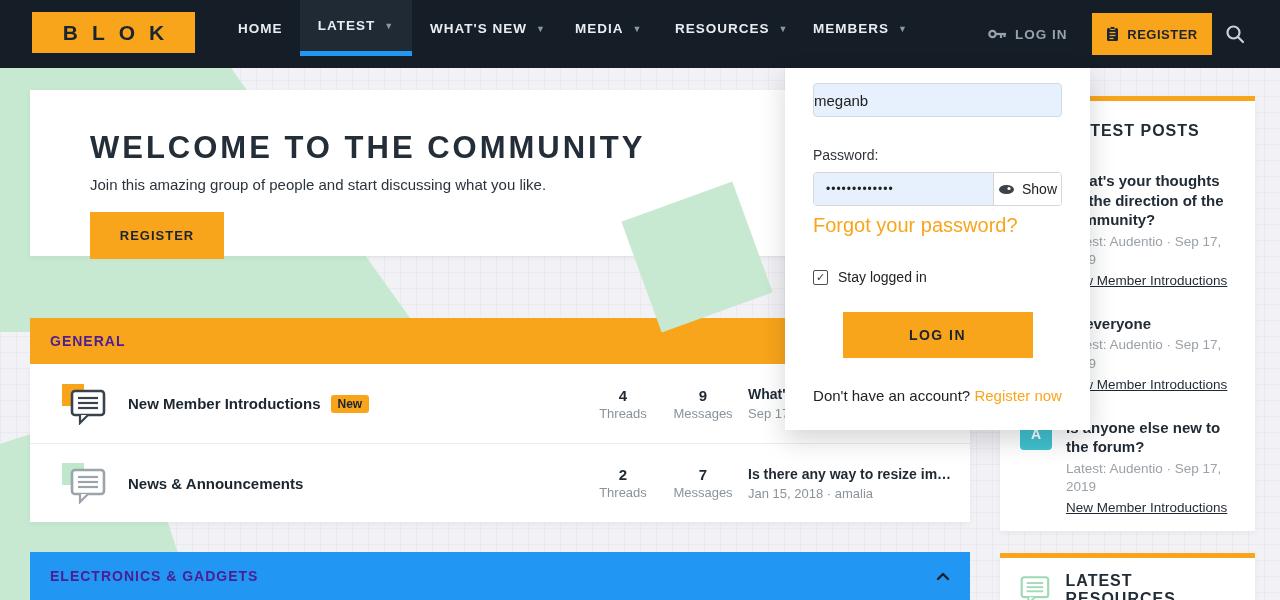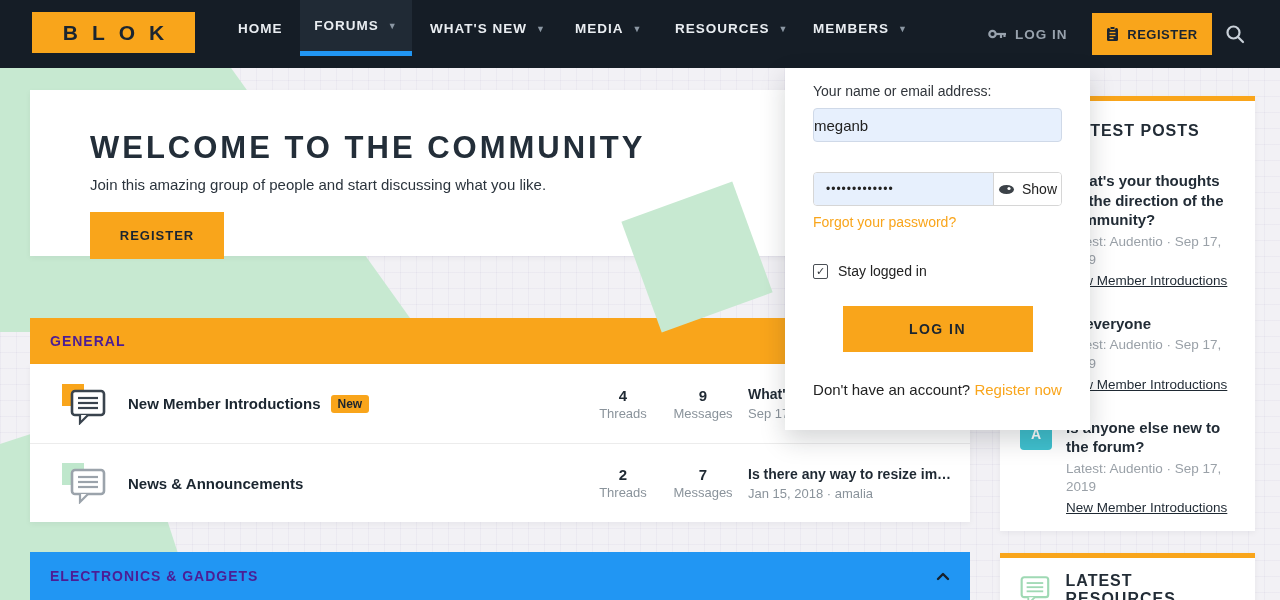--- a/index.html
+++ b/index.html
@@ -57,21 +57,21 @@
   .lp-input { width:100%; height:34px; background:#e7f0fd; border:1px solid #cfd9e8;
     border-radius:4px; font-family:inherit; font-size:15px; color:#222; padding:0 0; }
   .lp-gap { height:30px; }
   .lp-group { display:flex; width:100%; height:34px; border:1px solid #d6d6d6;
     border-radius:4px; overflow:hidden; }
   .lp-pass { flex:1; border:none; background:#e7f0fd; font-family:inherit;
     font-size:12px; letter-spacing:1px; color:#222; padding:0 12px; }
   .lp-show { width:88px; background:#fff; border:none; border-left:1px solid #d6d6d6;
     display:flex; align-items:center; justify-content:center; gap:7px;
     font-family:inherit; font-size:14px; color:#222; cursor:pointer; }
-  .lp-forgot { display:inline-block; margin-top:8px; color:#f9a51b; font-size:14px;
+  .lp-forgot { display:inline-block; margin-top:8px; color:#f9a51b; font-size:20px;
     text-decoration:none; cursor:pointer; }
   .lp-check-row { margin-top:32px; display:flex; align-items:center; gap:10px;
     font-size:14px; color:#222; cursor:pointer; }
   .lp-checkbox { width:15px; height:15px; border:1.5px solid #4a4f55; border-radius:2px;
     display:flex; align-items:center; justify-content:center; font-size:11px;
     color:#30353b; background:#fff; }
   .lp-login-btn { display:block; margin:27px auto 0; width:190px; height:46px;
     background:#f9a51b; border:none; font-family:inherit; font-size:14px;
     font-weight:700; letter-spacing:1.5px; color:#1b2530; cursor:pointer; }
   .lp-bottom { margin-top:29px; text-align:center; font-size:15px; color:#222; }
@@ -275,21 +275,21 @@
       <span class="side-title">LATEST RESOURCES</span>
     </div>
   </aside>
 
   <nav class="nav">
     <div class="logo">BLOK</div>
     <div class="nav-item nav-home">
       <span>HOME</span>
     </div>
     <div class="nav-item nav-forums">
-      <span>FORUMS</span>
+      <span>LATEST</span>
       <span class="caret">▼</span>
     </div>
     <div class="nav-item nav-whatsnew">
       <span>WHAT'S NEW</span>
       <span class="caret">▼</span>
     </div>
     <div class="nav-item nav-media">
       <span>MEDIA</span>
       <span class="caret">▼</span>
     </div>
@@ -322,23 +322,23 @@
     </button>
     <div class="nav-search">
       <svg width="20" height="20" viewBox="0 0 20 20" fill="none">
         <circle cx="8.5" cy="8.5" r="6" stroke="#c9d1d9" stroke-width="2.2"></circle>
         <line x1="13" y1="13" x2="18" y2="18" stroke="#c9d1d9" stroke-width="2.2" stroke-linecap="round"></line>
       </svg>
     </div>
   </nav>
 
   <div class="login-panel">
-    <div class="lp-label">Your name or email address:</div>
     <input class="lp-input" type="text" value="meganb" style="">
     <div class="lp-gap"></div>
+    <div class="lp-label">Password:</div>
     <div class="lp-group">
       <input class="lp-pass" type="text" value="•••••••••••••" style="">
       <button class="lp-show">
         <svg width="17" height="11" viewBox="0 0 17 11" fill="none">
           <ellipse cx="8.5" cy="5.5" rx="7.5" ry="4.5" fill="#3c4248"></ellipse>
           <circle cx="11" cy="4.5" r="1.6" fill="#ffffff"></circle>
         </svg>
         <span>Show</span>
       </button>
     </div>

